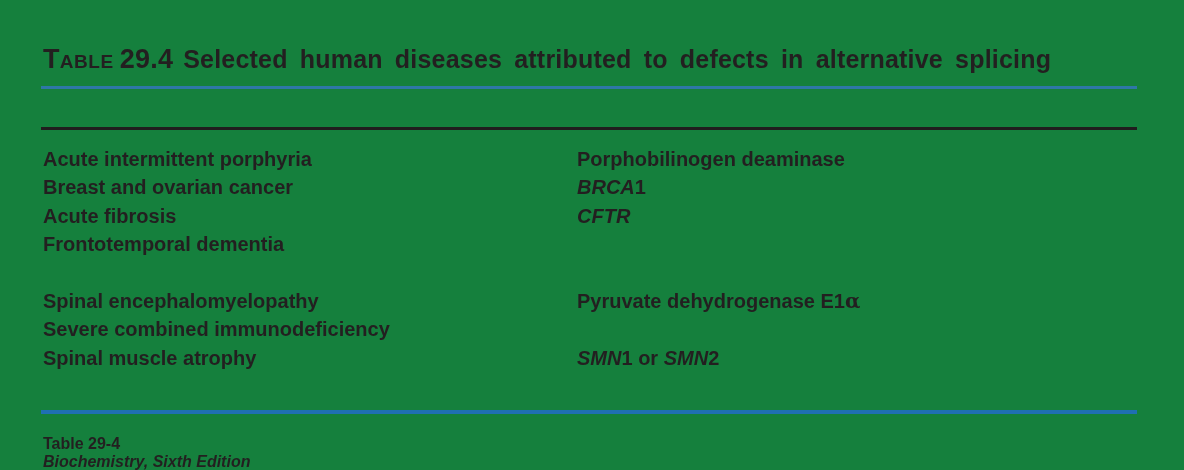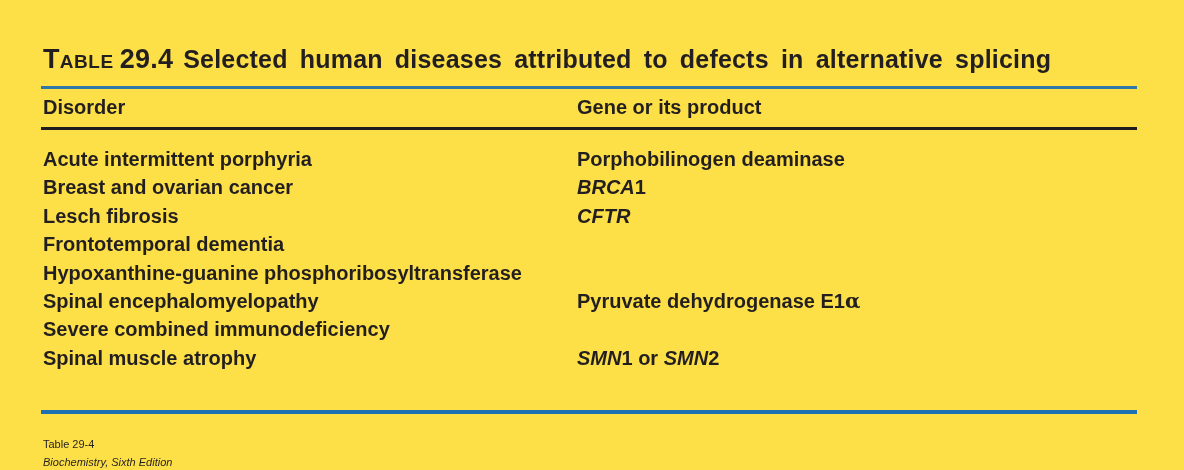--- a/index.html
+++ b/index.html
@@ -1,17 +1,17 @@
 <!DOCTYPE html>
 <html><head>
 <meta charset="utf-8">
 <style>
   html,body{margin:0;padding:0;background:#ffffff;}
   .page{
-    position:relative;width:1184px;height:470px;background:#fde047;
+    position:relative;width:1184px;height:470px;background:#15803d;
     font-family:"Liberation Sans",sans-serif;color:#231f20;overflow:hidden;
   }
   .title{
     position:absolute;left:43px;top:44px;margin:0;
     font-size:25px;font-weight:700;letter-spacing:0.2px;word-spacing:5px;
     white-space:nowrap;
   }
   .title .cap{font-size:27px;}
   .title .smallcaps{font-size:19px;letter-spacing:0.6px;}
   .title .num{font-size:27px;margin:0 10px 0 6px;}
@@ -27,64 +27,59 @@
   .col2{flex:1;}
   .tbody{
     position:absolute;left:43px;top:145px;width:1120px;
     font-size:20px;font-weight:700;
   }
   .row{display:flex;height:28.4px;line-height:28.4px;white-space:nowrap;justify-content:space-between;}
   .it{font-style:italic;margin-top:8px;}
   .greek{font-family:"DejaVu Serif",serif;font-weight:700;}
   .footer{
     position:absolute;left:43px;top:435px;
-    font-size:11px;font-weight:400;line-height:18px;white-space:nowrap;
+    font-size:16px;font-weight:700;line-height:18px;white-space:nowrap;
   }
   .footer .src{font-style:italic;}
 </style>
 </head>
 <body>
 
 <div class="page">
 
   <h1 class="title"><span class="cap">T</span><span class="smallcaps">ABLE</span><span class="num">29.4</span><span>Selected human diseases attributed to defects in alternative splicing</span></h1>
 
   <div class="rule rule-top"></div>
 
-  <div class="thead">
-    <div class="col1">Disorder</div>
-    <div class="col2">Gene or its product</div>
-  </div>
 
   <div class="rule rule-head"></div>
 
   <div class="tbody">
 
     <div class="row">
       <div class="col1">Acute intermittent porphyria</div>
       <div class="col2"><span>Porphobilinogen deaminase</span></div>
     </div>
 
     <div class="row">
       <div class="col1">Breast and ovarian cancer</div>
       <div class="col2"><span class="it">BRCA</span><span>1</span></div>
     </div>
 
     <div class="row">
-      <div class="col1">Lesch fibrosis</div>
+      <div class="col1">Acute fibrosis</div>
       <div class="col2"><span class="it">CFTR</span></div>
     </div>
 
     <div class="row">
       <div class="col1">Frontotemporal dementia</div>
     </div>
 
 
     <div class="row">
-      <div class="col2"><span>Hypoxanthine-guanine phosphoribosyltransferase</span></div>
     </div>
 
     <div class="row">
       <div class="col1">Spinal encephalomyelopathy</div>
       <div class="col2"><span>Pyruvate dehydrogenase E1</span><span class="greek">α</span></div>
     </div>
 
     <div class="row">
       <div class="col1">Severe combined immunodeficiency</div>
     </div>

